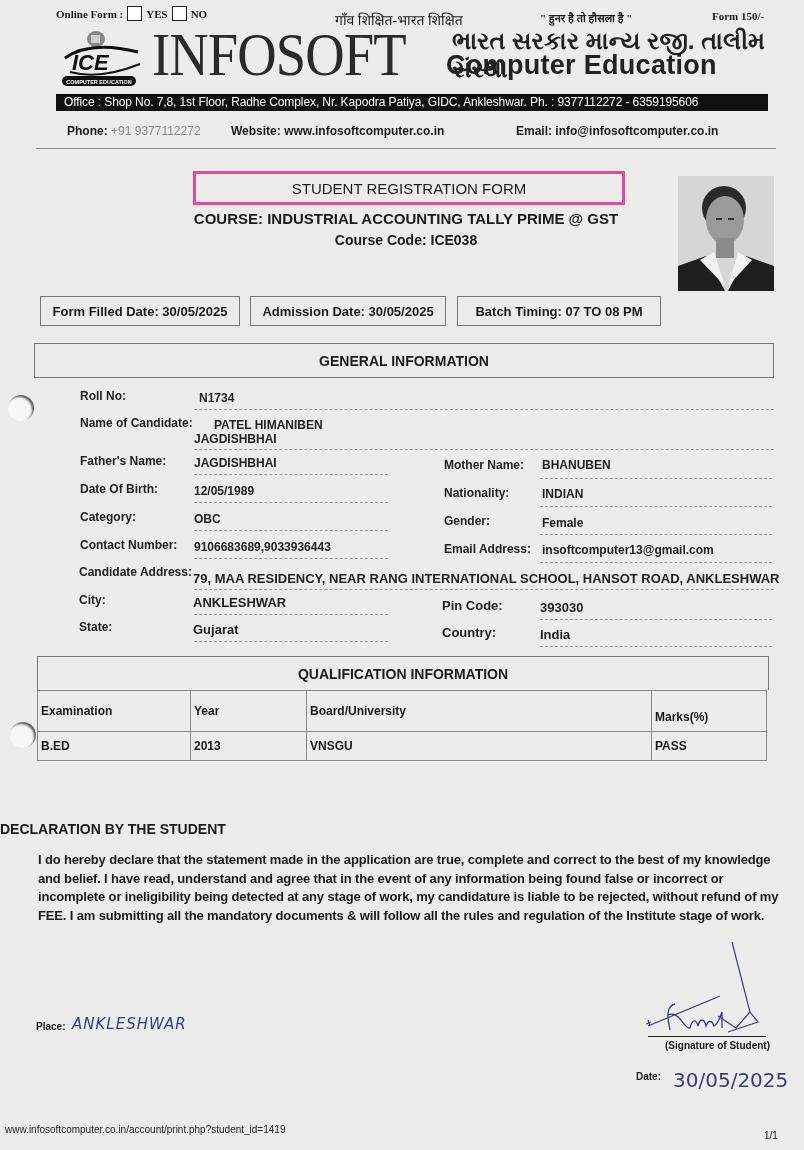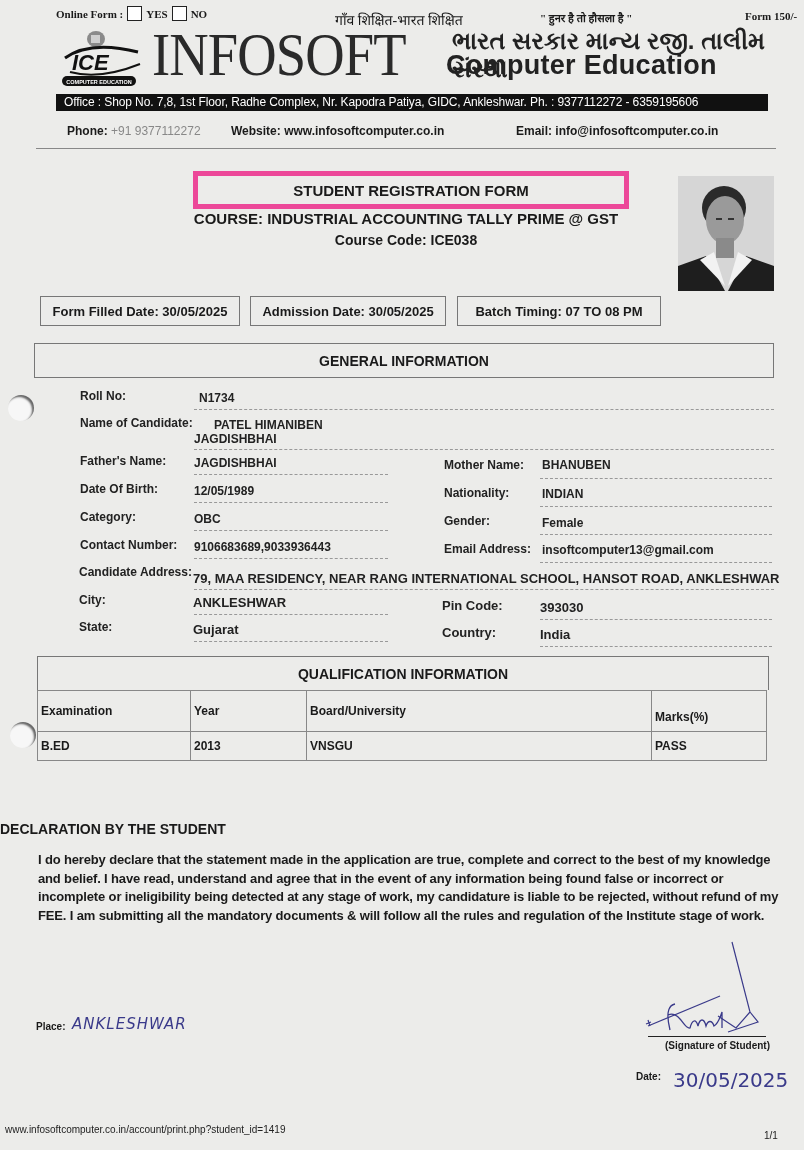--- a/index.html
+++ b/index.html
@@ -8,33 +8,33 @@
     background:#ececea;
     font-family:"Liberation Sans", sans-serif; color:#1a1a1a;
   }
   .abs { position:absolute; }
   .narrow { font-family:"Liberation Sans Narrow","Liberation Sans", sans-serif; }
   
   .online-form { left:56px; top:6px; font-family:"Liberation Serif", serif; font-weight:bold; font-size:11px; display:flex; align-items:center; gap:4px; }
   .chk { display:inline-block; width:13px; height:13px; border:1px solid #222; background:#fff; }
   .hindi-left { left:335px; top:10px; font-size:14px; font-family:"Liberation Serif", serif; }
   .hindi-right { left:540px; top:10px; font-size:11px; font-family:"Liberation Serif", serif; font-weight:bold; }
-  .form-fee { left:712px; top:10px; font-size:11px; font-family:"Liberation Serif", serif; font-weight:bold;margin-left:33px; }
+  .form-fee { left:712px; top:10px; font-size:11px; font-family:"Liberation Serif", serif; font-weight:bold; }
   .logo { left:60px; top:30px; width:85px; height:58px; }
   .brand { left:152px; top:26px; font-family:"Liberation Serif", serif; font-size:62px; line-height:56px; letter-spacing:-1px; transform:scaleX(0.88); transform-origin:left top; color:#2a2a2a; }
   .gujarati { left:452px; top:27px; font-size:24px; font-weight:bold; color:#222; }
   .comp-edu { left:446px; top:50px; font-size:27px; font-weight:bold; color:#222; letter-spacing:0.3px; }
   .society { left:157px; top:80px; font-size:13px; font-weight:bold; color:#a16207; letter-spacing:-0.2px;margin-top:13px; }
   .office-bar { left:56px; top:94px; width:712px; height:17px; background:#111; color:#fff; font-size:12px; line-height:17px; padding-left:8px; box-sizing:border-box; letter-spacing:-0.1px; }
   
   .contact { top:124px; font-size:12px; font-weight:bold; }
   .phone-val { color:#888; font-weight:normal; }
   .hr-top { left:36px; top:148px; width:740px; height:1px; background:#888; }
   
-  .title-box { left:193px; top:171px; width:426px; height:28px; border:5px solid #ec4899; display:flex; align-items:center; justify-content:center; font-size:15px; font-weight:bold; }
+  .title-box { left:193px; top:171px; width:426px; height:28px; border:3px solid #ec4899; display:flex; align-items:center; justify-content:center; font-size:15px; font-weight:normal; }
   .course { left:150px; top:210px; width:512px; text-align:center; font-size:15px; font-weight:bold; }
   .course-code { left:150px; top:232px; width:512px; text-align:center; font-size:14px; font-weight:bold; }
   .photo { left:678px; top:176px; width:96px; height:115px; background:#cfcfcf; overflow:hidden; }
   
   .dbox { top:296px; height:28px; border:1px solid #777; display:flex; align-items:center; justify-content:center; font-size:13px; font-weight:bold; }
   .sect-box { border:1px solid #777; display:flex; align-items:center; justify-content:center; font-size:14px; font-weight:bold; }
   
   .lbl { font-size:12px; font-weight:bold; color:#222;padding-left:36px; }
   .val { font-size:12px; font-weight:bold; color:#222; }
   .dash { height:0; border-top:1px dashed #999; }

